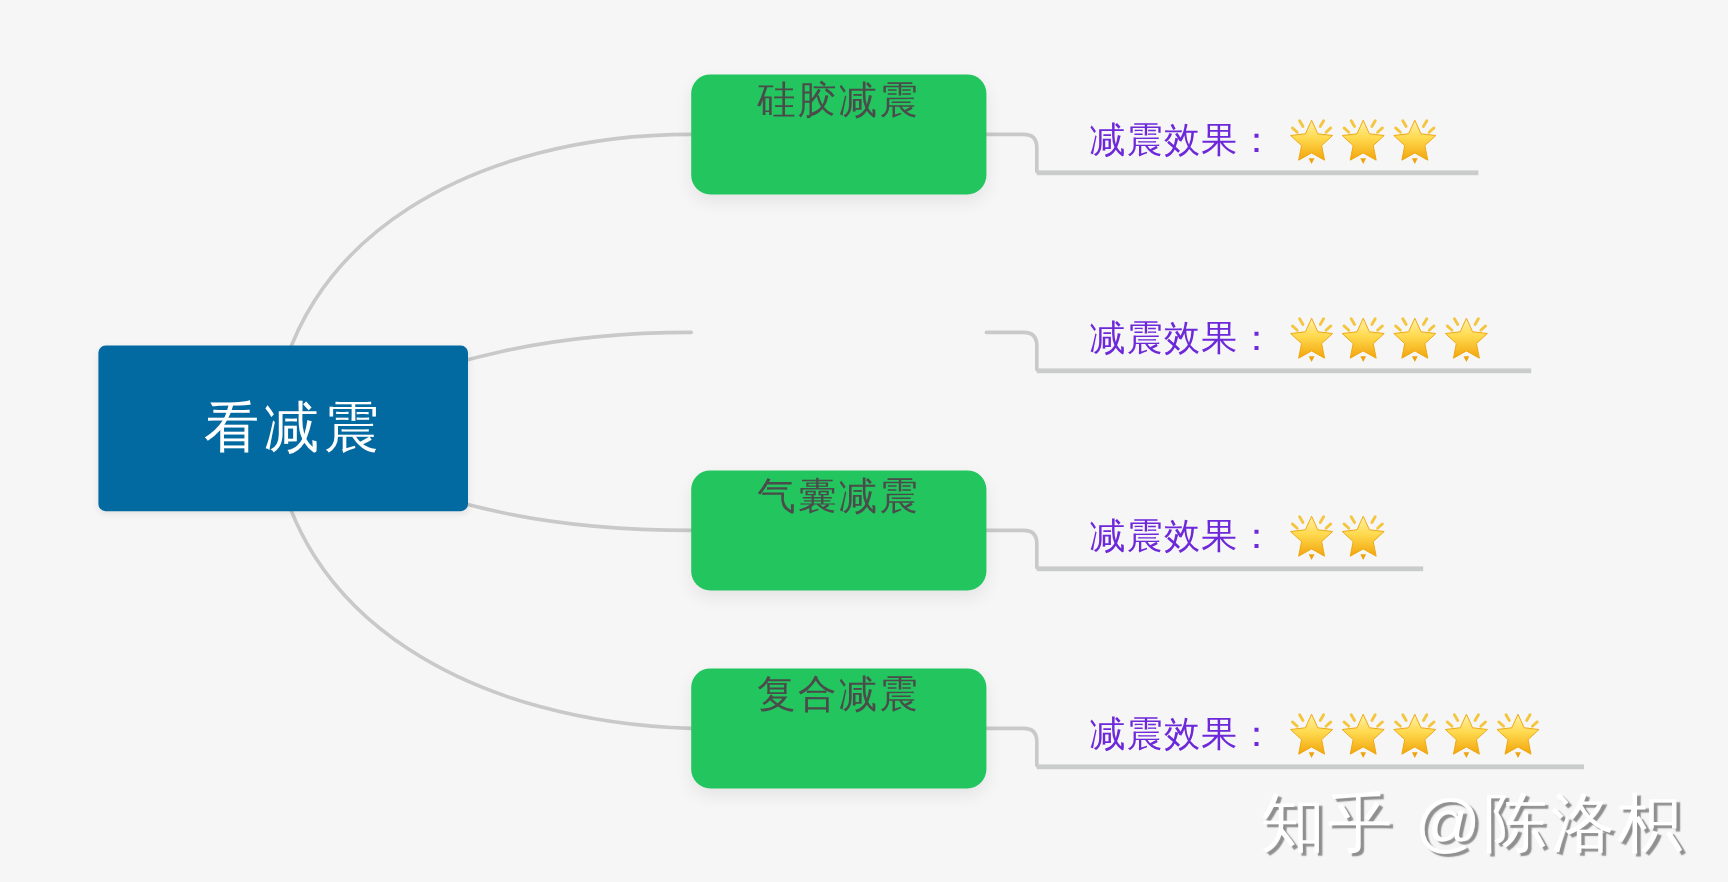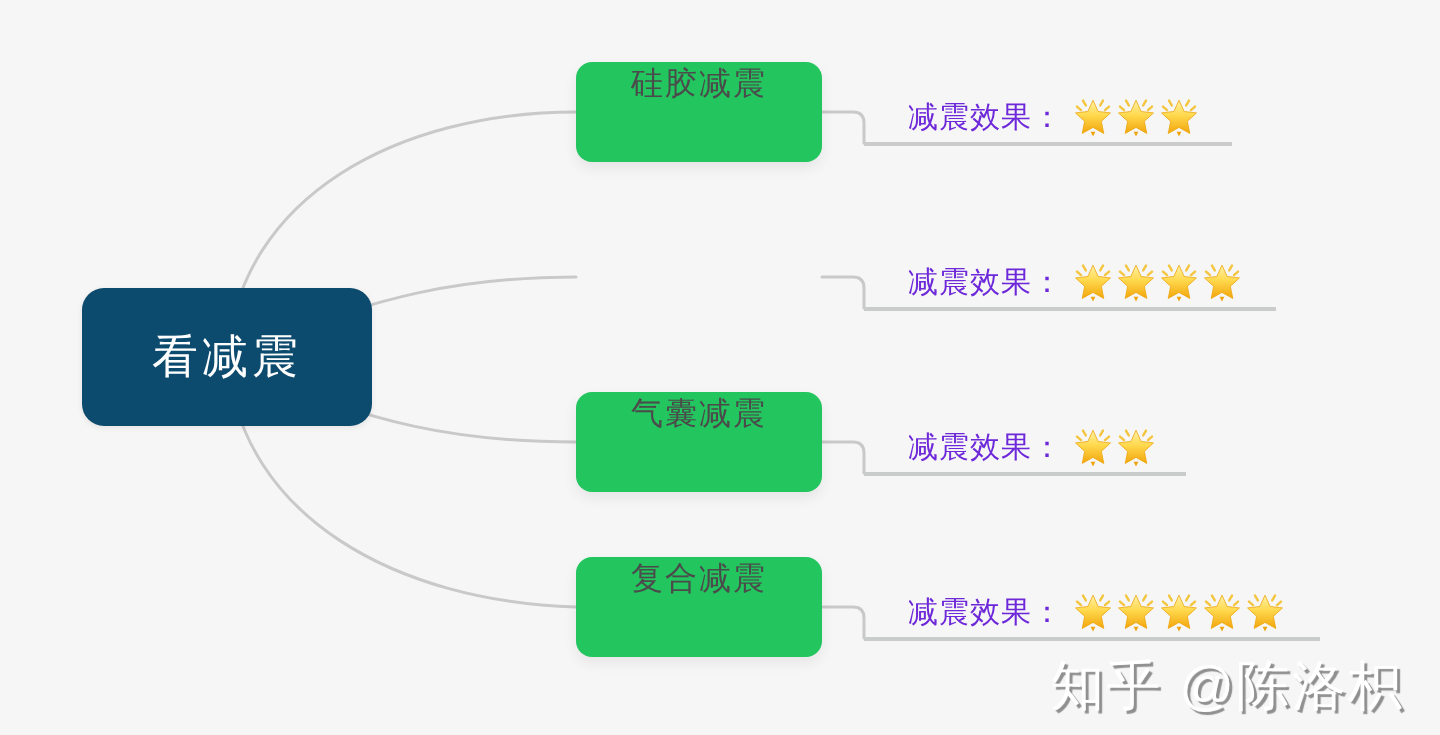--- a/index.html
+++ b/index.html
@@ -6,24 +6,25 @@
   .stage{
     position:relative;width:1440px;height:735px;margin:0 auto;
     background:#F6F6F6;overflow:hidden;
     font-family:"Liberation Sans","DejaVu Sans",sans-serif;
   }
   svg.links{position:absolute;left:0;top:0;width:1440px;height:735px;}
   svg.links path{fill:none;stroke:#C9C9C9;stroke-width:3;stroke-linecap:round;}
 
   .root{
     position:absolute;left:82px;top:288px;width:290px;height:138px;
-    background:#0c4a6e;border-radius:22px;color:#FFFFFF;
+    background:#0369a1;border-radius:6px;color:#FFFFFF;
     display:flex;align-items:center;justify-content:center;
     font-size:46px;letter-spacing:4px;
     box-shadow:0 2px 6px rgba(0,0,0,0.08);
+    padding-left:18px;
   }
   .bnode{
     position:absolute;left:576px;width:246px;height:100px;
     background:#22c55e;border-radius:16px;
     display:flex;align-items:flex-start;justify-content:center;
     font-size:32px;color:#4B4B4B;letter-spacing:2px;
     box-shadow:0 6px 14px rgba(0,0,0,0.07);
   }
   .n1{top:62px}.n2{top:227px}.n3{top:392px}.n4{top:557px}
 

